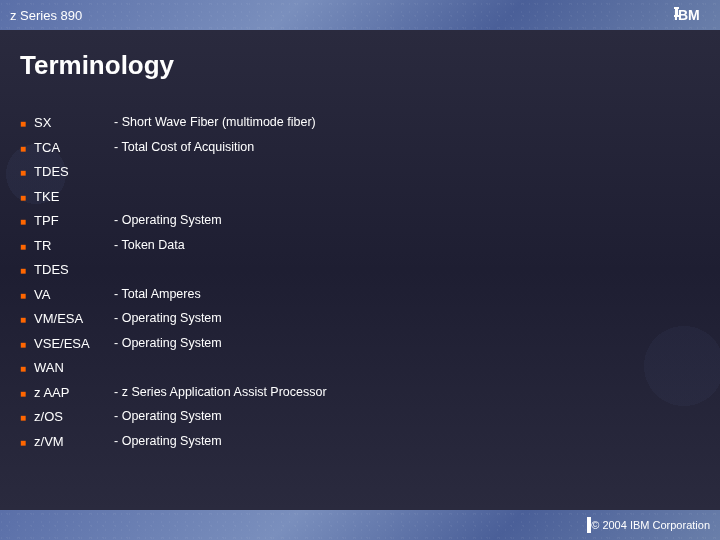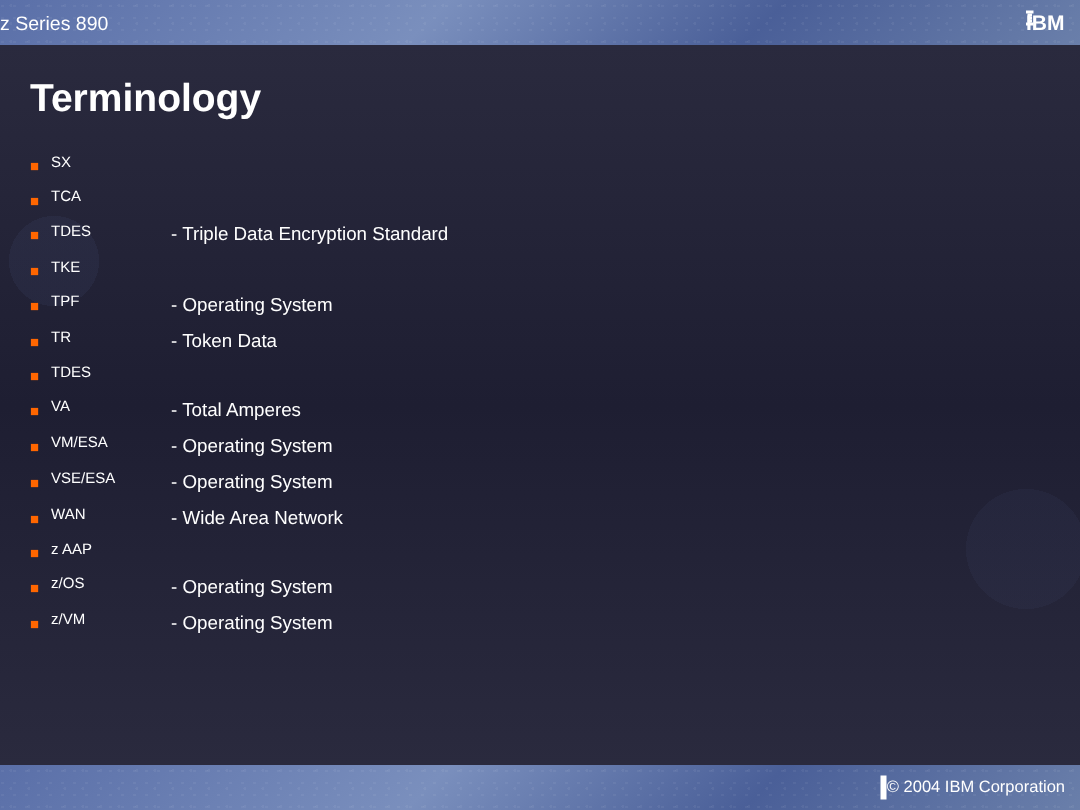--- a/index.html
+++ b/index.html
@@ -14,21 +14,21 @@
     }
 
     
     .header {
       width: 100%;
       height: 30px;
       background: linear-gradient(135deg, #5a6fa8 0%, #7a8fbd 40%, #4a5f98 70%, #6a7faa 100%);
       display: flex;
       align-items: center;
       justify-content: space-between;
-      padding: 0 0;
+      padding: 0 10px;
       position: relative;
     }
 
     .header::before {
       content: '';
       position: absolute;
       top: 0; left: 0; right: 0; bottom: 0;
       background-image: 
         radial-gradient(circle at 20% 50%, rgba(255,255,255,0.05) 1px, transparent 1px),
         radial-gradient(circle at 60% 30%, rgba(255,255,255,0.05) 1px, transparent 1px);
@@ -68,21 +68,21 @@
       top: 0; left: 0; right: 0; bottom: 0;
       background-image: 
         radial-gradient(circle at 5% 30%, rgba(100,120,180,0.08) 30px, transparent 30px),
         radial-gradient(circle at 95% 70%, rgba(100,120,180,0.06) 40px, transparent 40px);
     }
 
     .page-title {
       color: white;
       font-size: 26px;
       font-weight: bold;
-      margin-bottom: 20px;
+      margin-bottom: 32px;
       z-index: 1;
       position: relative;
     }
 
     .terminology-table {
       width: 100%;
       z-index: 1;
       position: relative;
     }
 
@@ -100,21 +100,21 @@
       margin-right: 8px;
       flex-shrink: 0;
       font-size: 10px;
       margin-top: 3px;
     }
 
     .term-abbr {
       width: 80px;
       flex-shrink: 0;
       color: white;
-      font-size: 10px;
+      font-size: 13px;
     }
 
     .term-definition {
       color: white;
       font-size: 12.5px;
     }
 
     
     .footer {
       width: 100%;
@@ -175,29 +175,30 @@
   </div>
 </div>
 
 <div class="main-content">
   <h1 class="page-title">Terminology</h1>
 
   <div class="terminology-table" id="term-container">
   <div class="term-row">
       <span class="bullet">■</span>
       <span class="term-abbr">SX</span>
+      <span class="term-definition">- Short Wave Fiber (multimode fiber)</span>
     </div>
       <div class="term-row">
       <span class="bullet">■</span>
       <span class="term-abbr">TCA</span>
+      <span class="term-definition">- Total Cost of Acquisition</span>
     </div>
       <div class="term-row">
       <span class="bullet">■</span>
       <span class="term-abbr">TDES</span>
-      <span class="term-definition">- Triple Data Encryption Standard</span>
     </div>
       <div class="term-row">
       <span class="bullet">■</span>
       <span class="term-abbr">TKE</span>
     </div>
       <div class="term-row">
       <span class="bullet">■</span>
       <span class="term-abbr">TPF</span>
       <span class="term-definition">- Operating System</span>
     </div>
@@ -221,25 +222,25 @@
       <span class="term-definition">- Operating System</span>
     </div>
       <div class="term-row">
       <span class="bullet">■</span>
       <span class="term-abbr">VSE/ESA</span>
       <span class="term-definition">- Operating System</span>
     </div>
       <div class="term-row">
       <span class="bullet">■</span>
       <span class="term-abbr">WAN</span>
-      <span class="term-definition">- Wide Area Network</span>
     </div>
       <div class="term-row">
       <span class="bullet">■</span>
       <span class="term-abbr">z AAP</span>
+      <span class="term-definition">- z Series Application Assist Processor</span>
     </div>
       <div class="term-row">
       <span class="bullet">■</span>
       <span class="term-abbr">z/OS</span>
       <span class="term-definition">- Operating System</span>
     </div>
       <div class="term-row">
       <span class="bullet">■</span>
       <span class="term-abbr">z/VM</span>
       <span class="term-definition">- Operating System</span>

